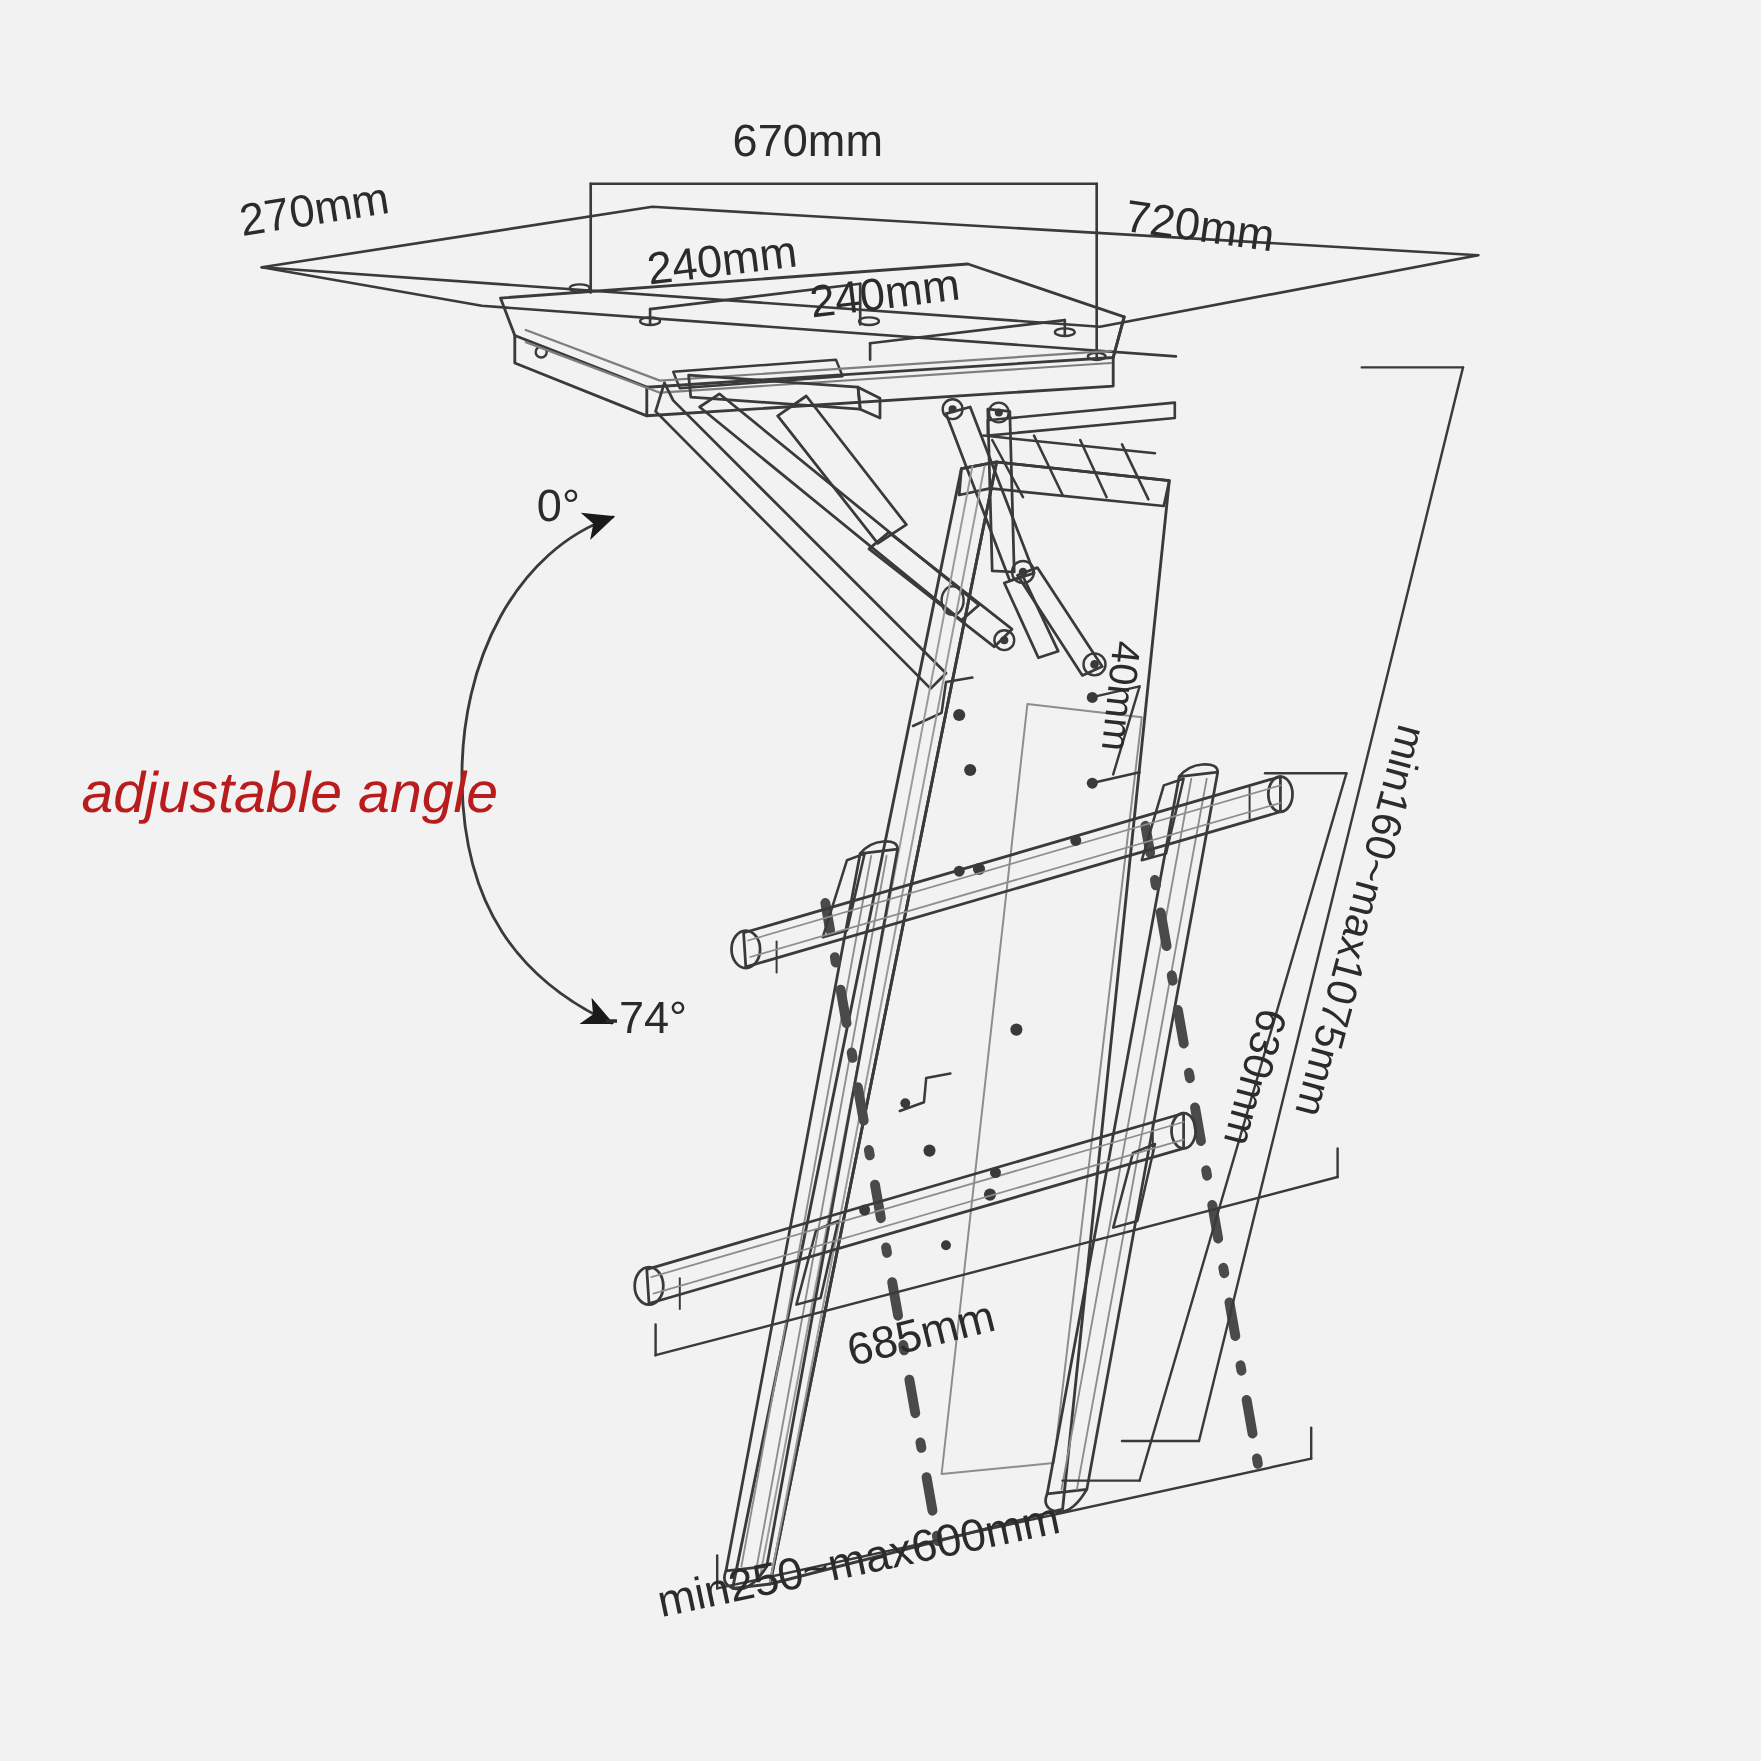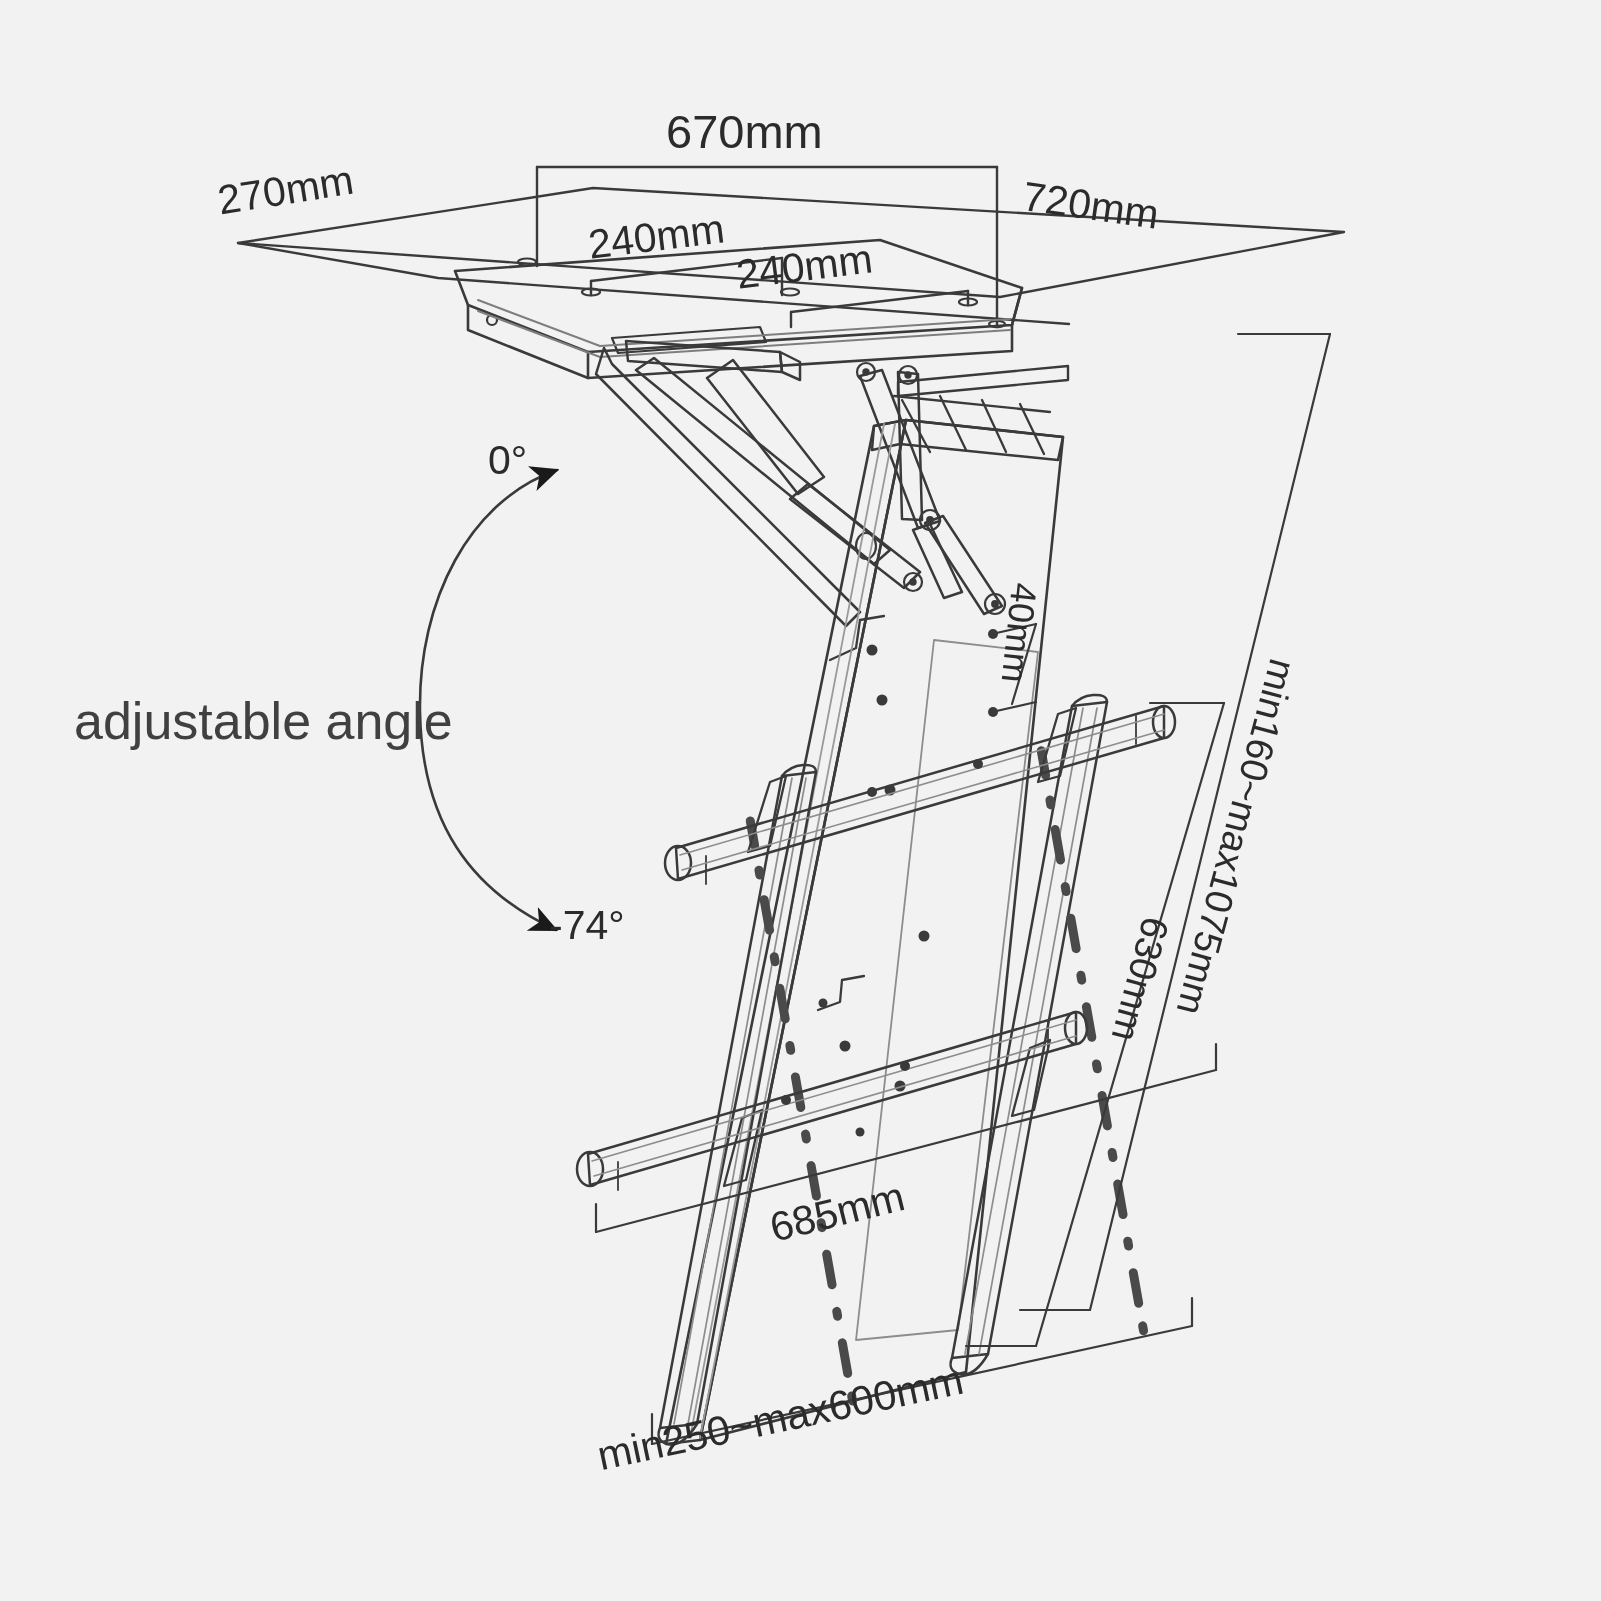--- a/index.html
+++ b/index.html
@@ -313,21 +313,21 @@
       <g stroke-width="2.6">
         <path d="M557,470 C470,500 418,600 420,712
                  C422,822 470,890 556,930" marker-start="url(#arrowSolid)" marker-end="url(#arrowSolid)"></path>
       </g>
 
     </g>
   </svg>
 
   <div class="dim-label" style="left:215px; top:181px; font-size:41px; transform:rotate(-9deg); transform-origin:left top;">270mm</div>
 
-  <div class="dim-label" style="left:666px; top:108px; font-size:47px;">670mm</div>
+  <div class="dim-label" style="left:666px; top:108px; font-size:41px;">670mm</div>
 
   <div class="dim-label" style="left:1026px; top:176px; font-size:41px; transform:rotate(8deg); transform-origin:left top;">720mm</div>
 
   <div class="dim-label" style="left:586px; top:225px; font-size:41px; transform:rotate(-7deg); transform-origin:left top;">240mm</div>
 
   <div class="dim-label" style="left:734px; top:255px; font-size:41px; transform:rotate(-7deg); transform-origin:left top;">240mm</div>
 
   <div class="dim-label" style="left:1042px; top:585px; font-size:36px; transform:rotate(96deg); transform-origin:left top;">40mm</div>
 
   <div class="dim-label" style="left:1302px; top:665px; font-size:38px; transform:rotate(105deg); transform-origin:left top;">min160~max1075mm</div>
@@ -335,15 +335,15 @@
   <div class="dim-label" style="left:1175px; top:923px; font-size:38px; transform:rotate(105deg); transform-origin:left top;">630mm</div>
 
   <div class="dim-label" style="left:766px; top:1209px; font-size:41px; transform:rotate(-14deg); transform-origin:left top;">685mm</div>
 
   <div class="dim-label" style="left:594px; top:1437px; font-size:41px; transform:rotate(-12deg); transform-origin:left top;">min250~max600mm</div>
 
   <div class="dim-label" style="left:488px; top:440px; font-size:41px;">0°</div>
 
   <div class="dim-label" style="left:549px; top:905px; font-size:41px;">-74°</div>
 
-  <div class="dim-label" style="left:74px; top:695px; font-size:52px; color:#404040;">adjustable angle</div>
+  <div class="dim-label" style="left:74px; top:695px; font-size:52px; color:#b91c1c;font-style:italic;">adjustable angle</div>
 
 </div>
 
 </body></html>

